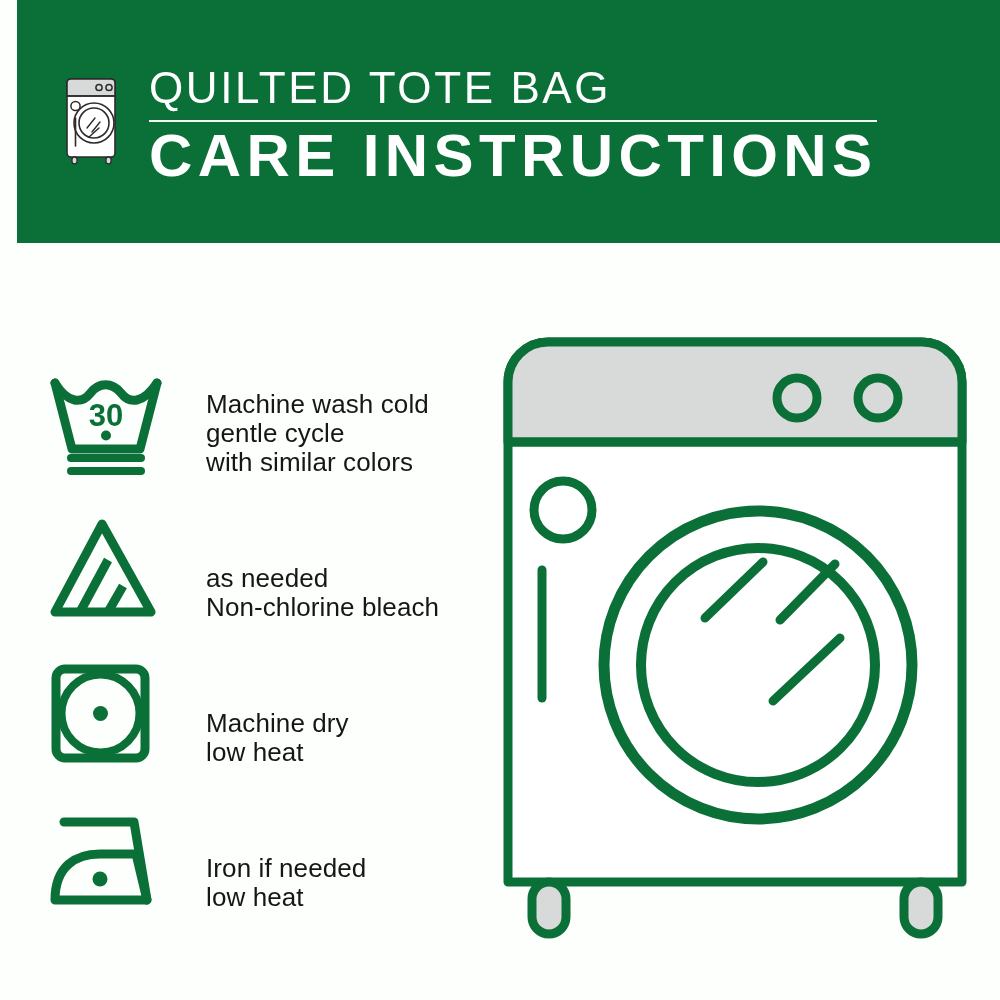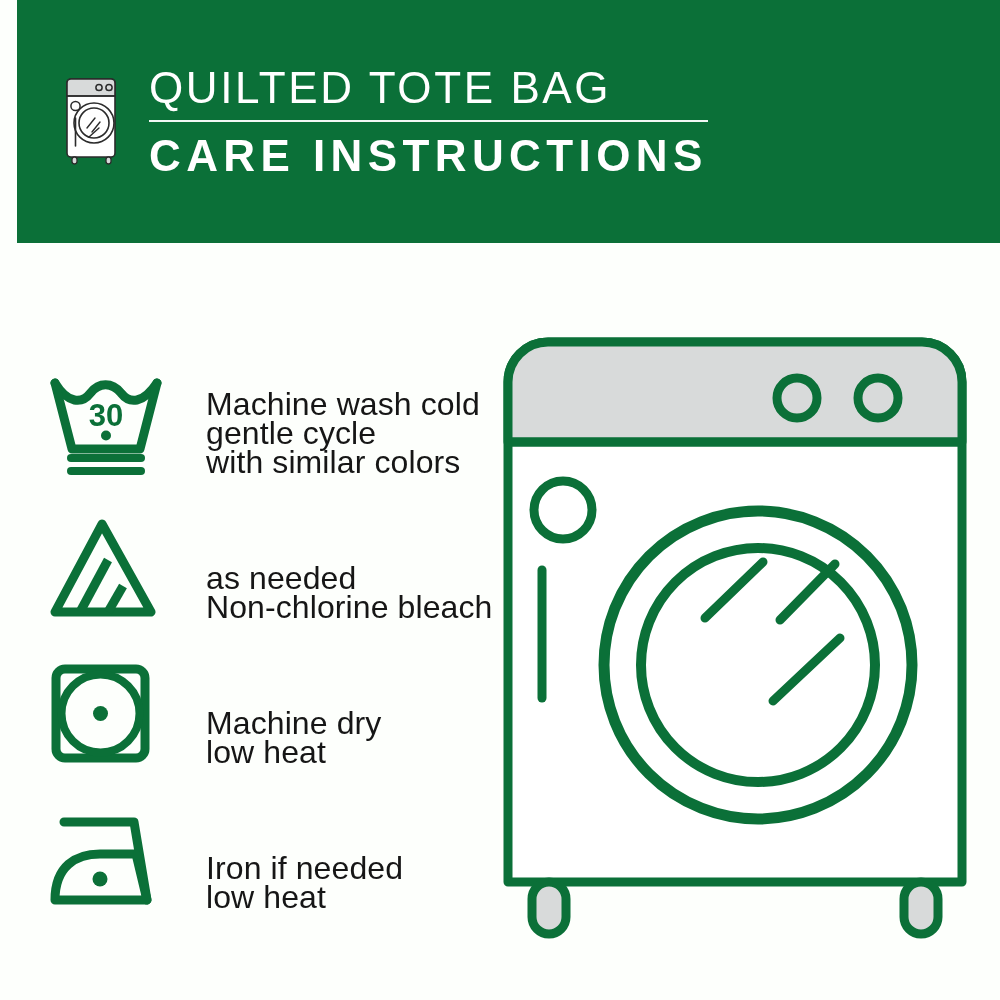--- a/index.html
+++ b/index.html
@@ -53,21 +53,21 @@
   }
   .title-rule {
     height: 2px;
     background: #ffffff;
     margin: 6px 0 8px 0;
     width: 100%;
     opacity: .95;
   }
   .title-line2 {
     color: #ffffff;
-    font-size: 44px;
+    font-size: 60px;
     line-height: 52px;
     letter-spacing: 5.4px;
     font-weight: 700;
     white-space: nowrap;
   }
 
   
   .care-list {
     position: absolute;
     left: 50px;
@@ -83,21 +83,21 @@
     width: 112px;
     flex: 0 0 112px;
     display: flex;
     justify-content: flex-start;
     align-items: flex-start;
     padding-top: 4px;
   }
   .care-text {
     margin-left: 44px;
     color: #161616;
-    font-size: 32px;
+    font-size: 26px;
     line-height: 29px;
     font-weight: 500;
     padding-top: 22px;
     letter-spacing: .1px;
   }
   .care-text .tl {
     display: block;
     white-space: nowrap;
   }
 

